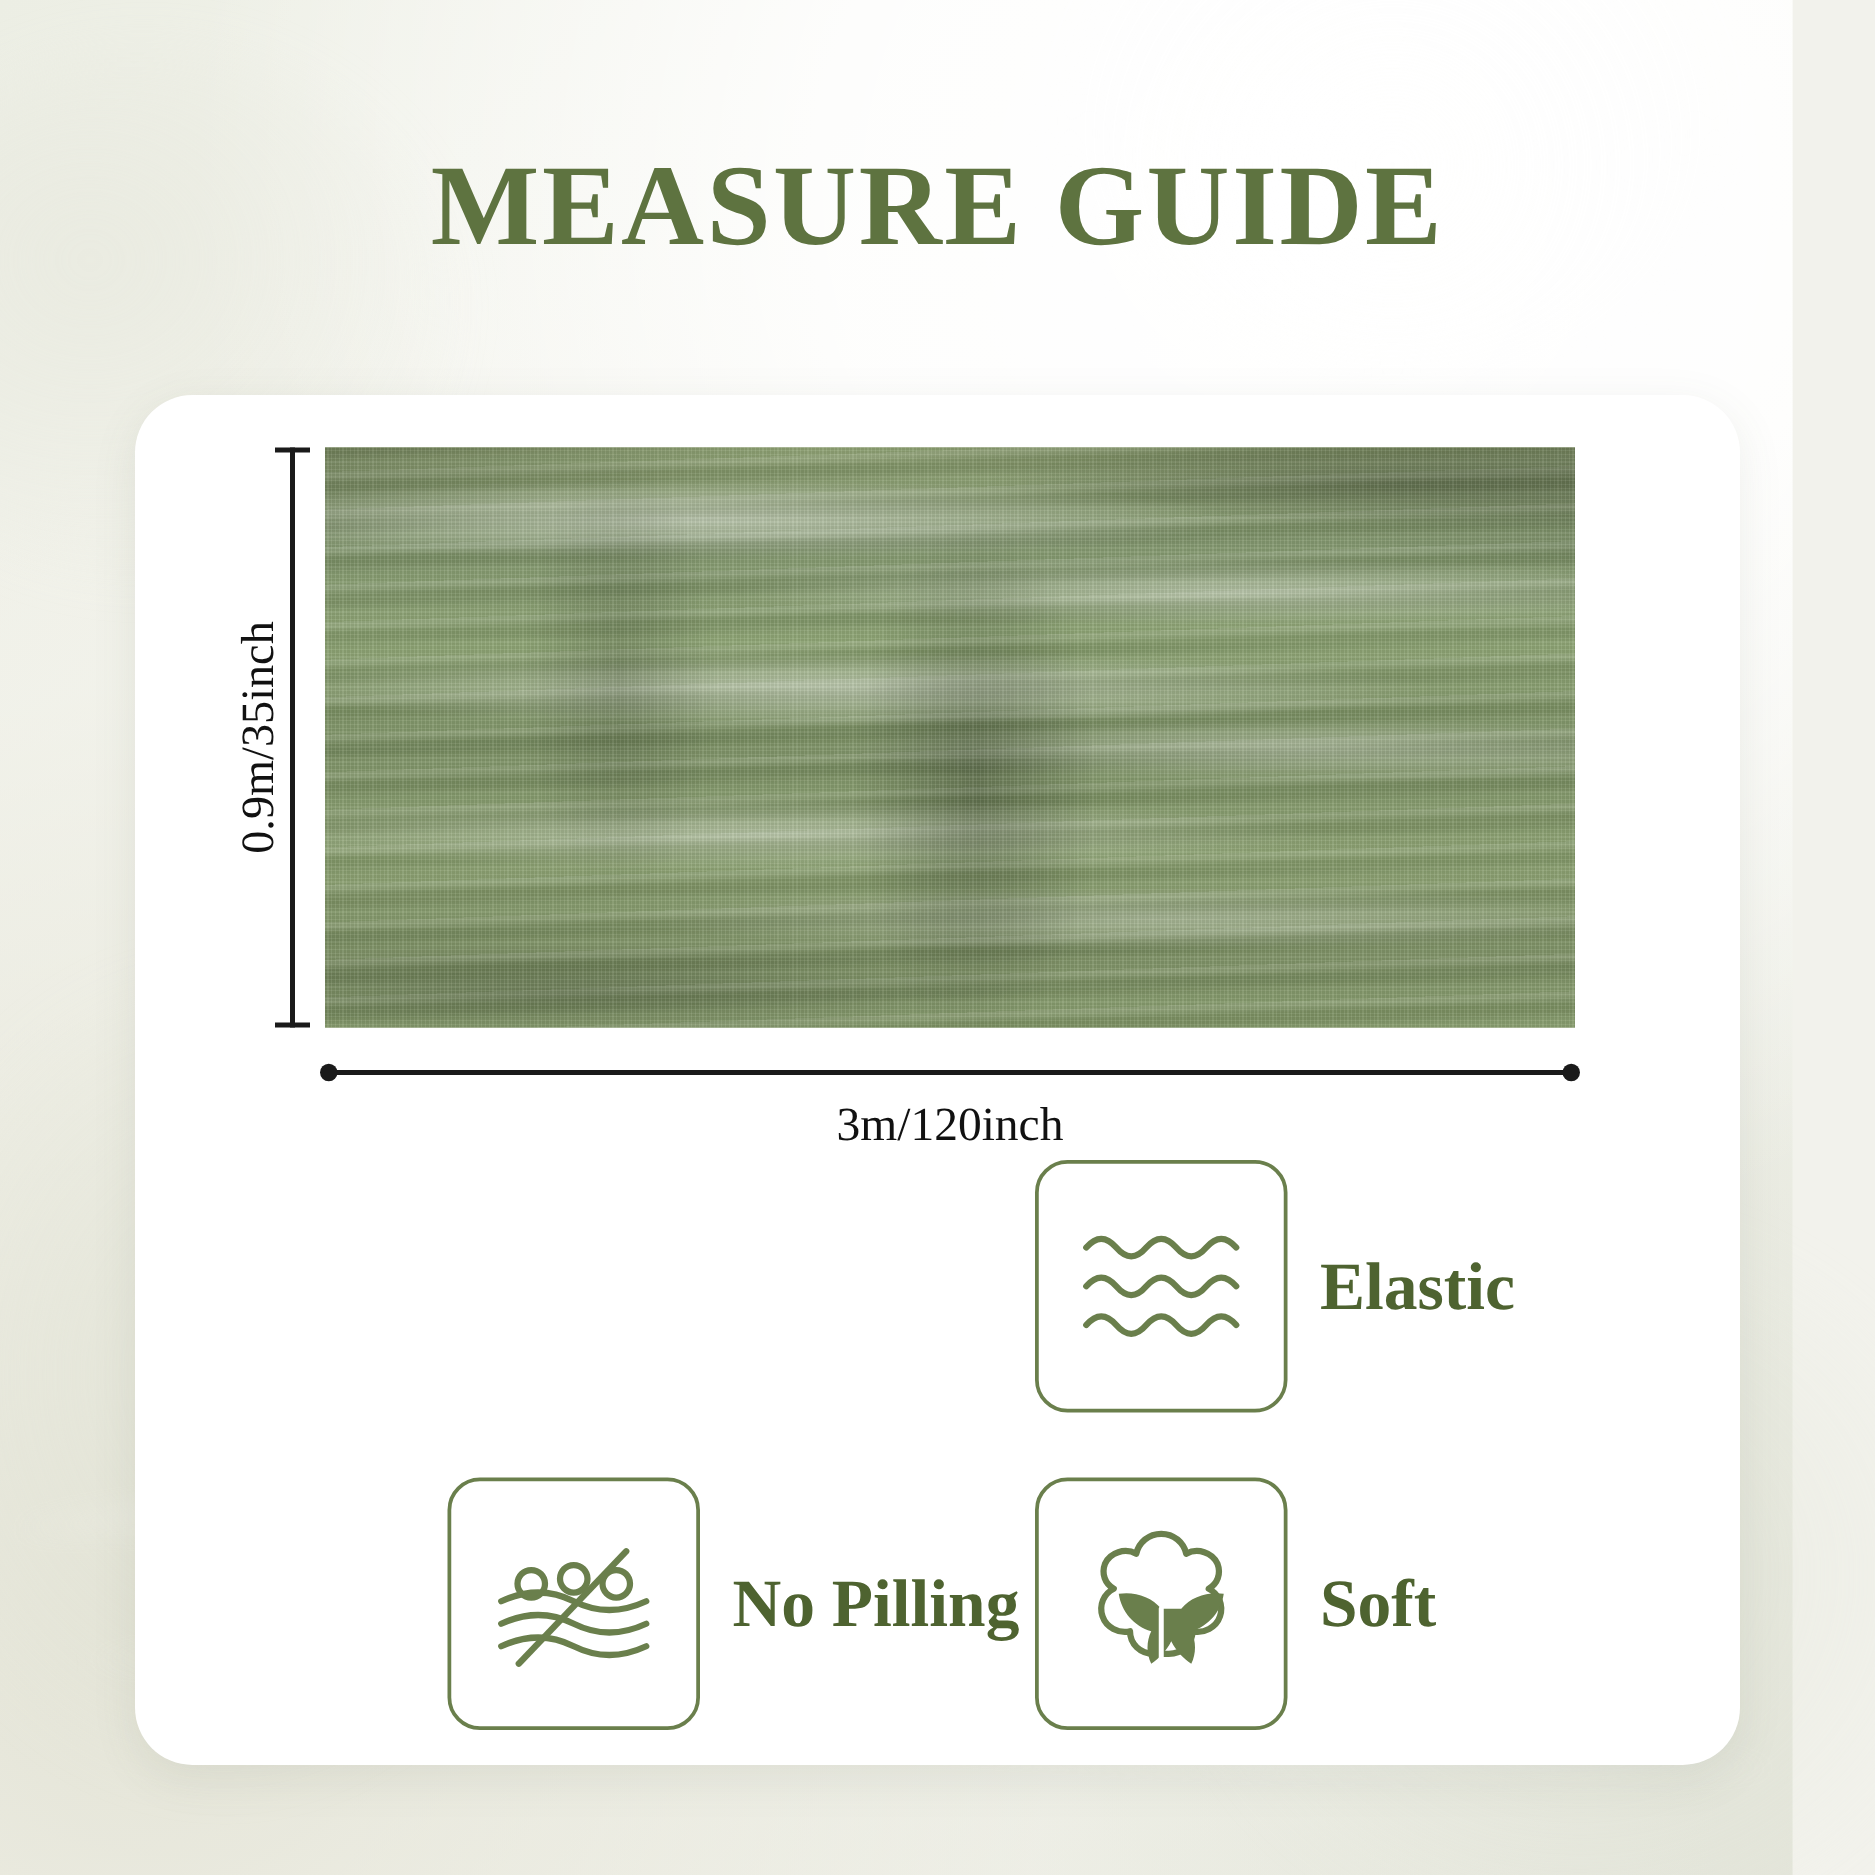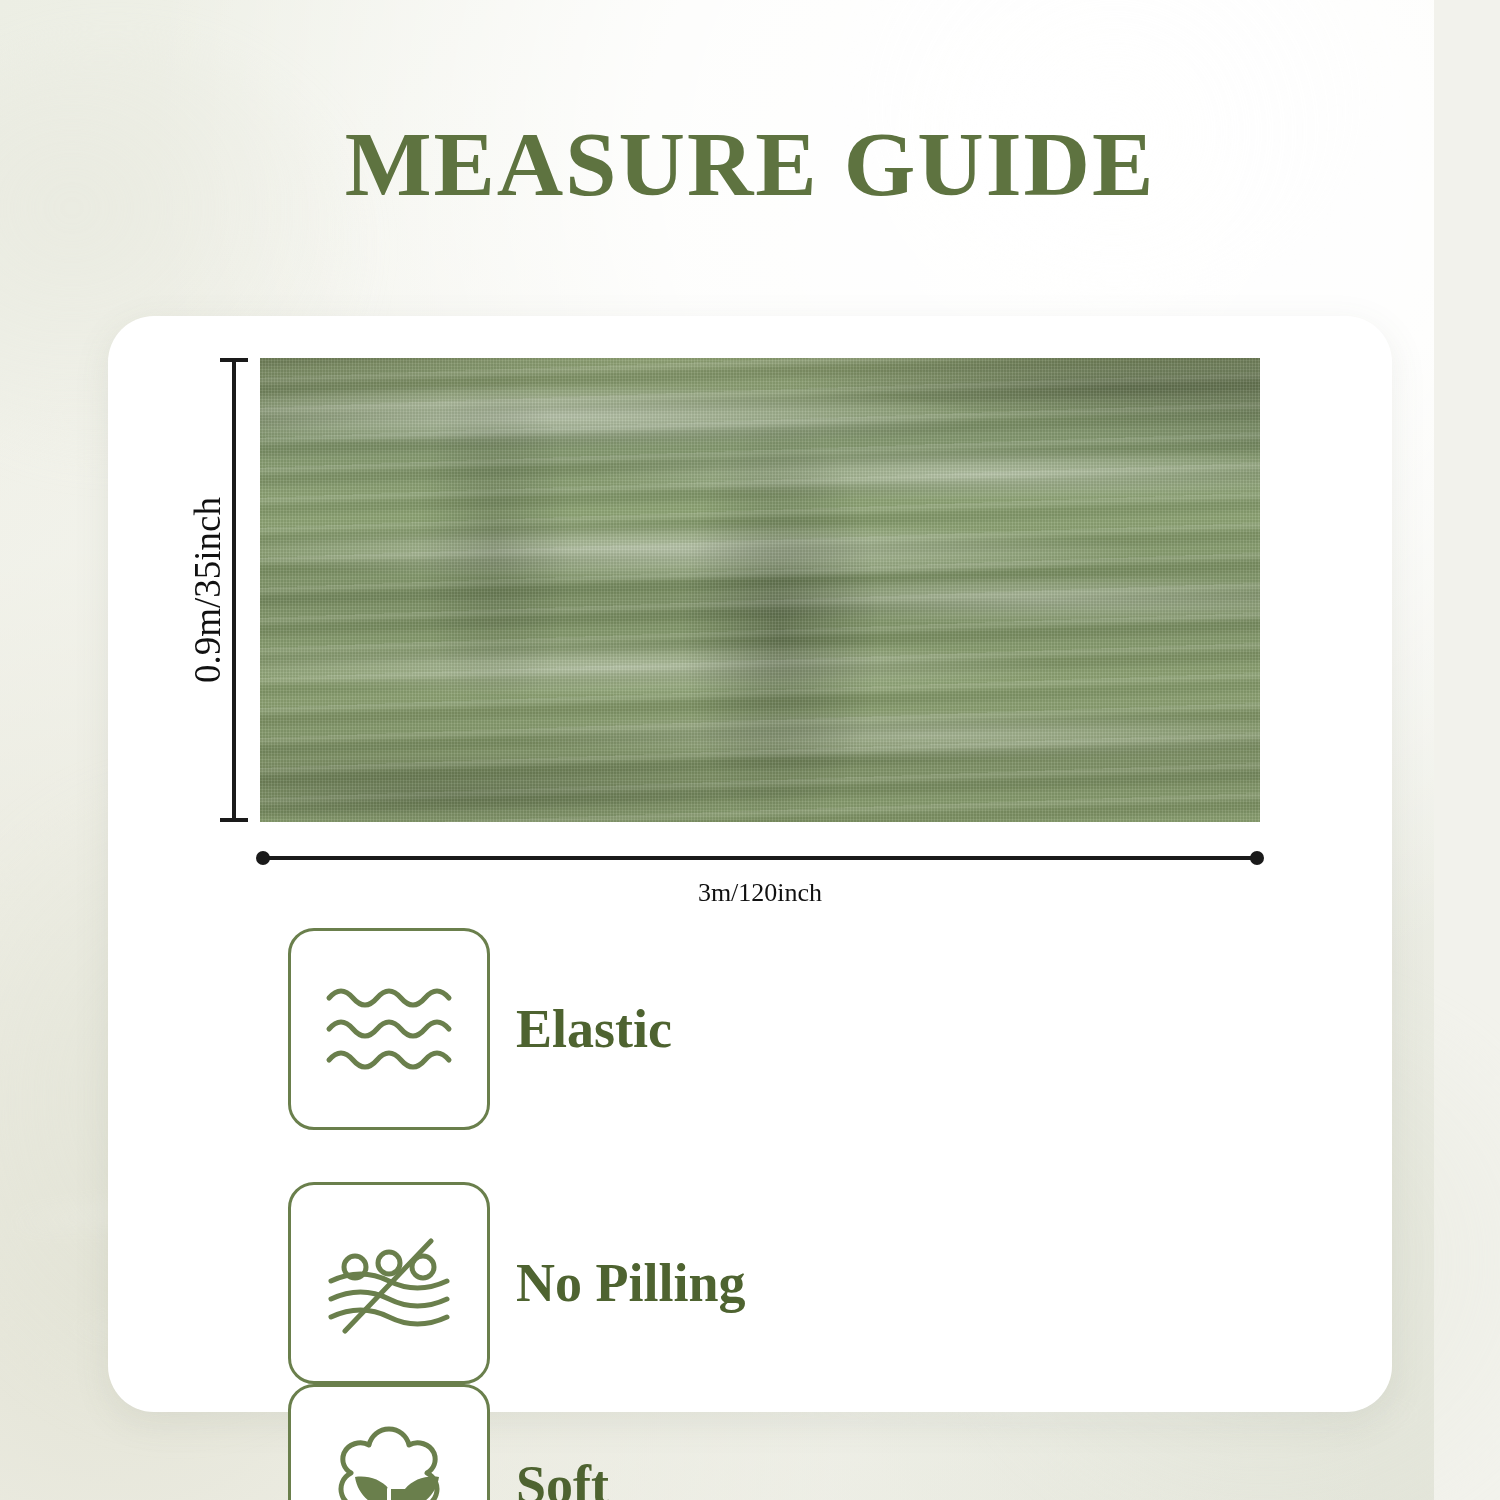--- a/index.html
+++ b/index.html
@@ -179,36 +179,35 @@
     background: #1a1a1a;
   }
   #h-line .dot.l { left: -4px; }
   #h-line .dot.r { right: -4px; }
   #h-label {
     position: absolute;
     left: 0;
     top: 520px;
     width: 1000px;
     text-align: center;
-    font-size: 26px;
+    font-size: 38px;
     color: #111;
     font-family: "Liberation Serif", serif;
   }
 
   
   #features {
     position: absolute;
     left: 180px;
     top: 612px;
     width: 1010px;
   }
   .feature-row {
     display: flex;
     justify-content: flex-end;
-    flex-direction: column;
   }
   .feature-row + .feature-row { margin-top: 52px; }
   .feature {
     display: flex;
     align-items: center;
     width: 470px;
   }
   .feature .icon-box {
     width: 196px;
     height: 196px;

